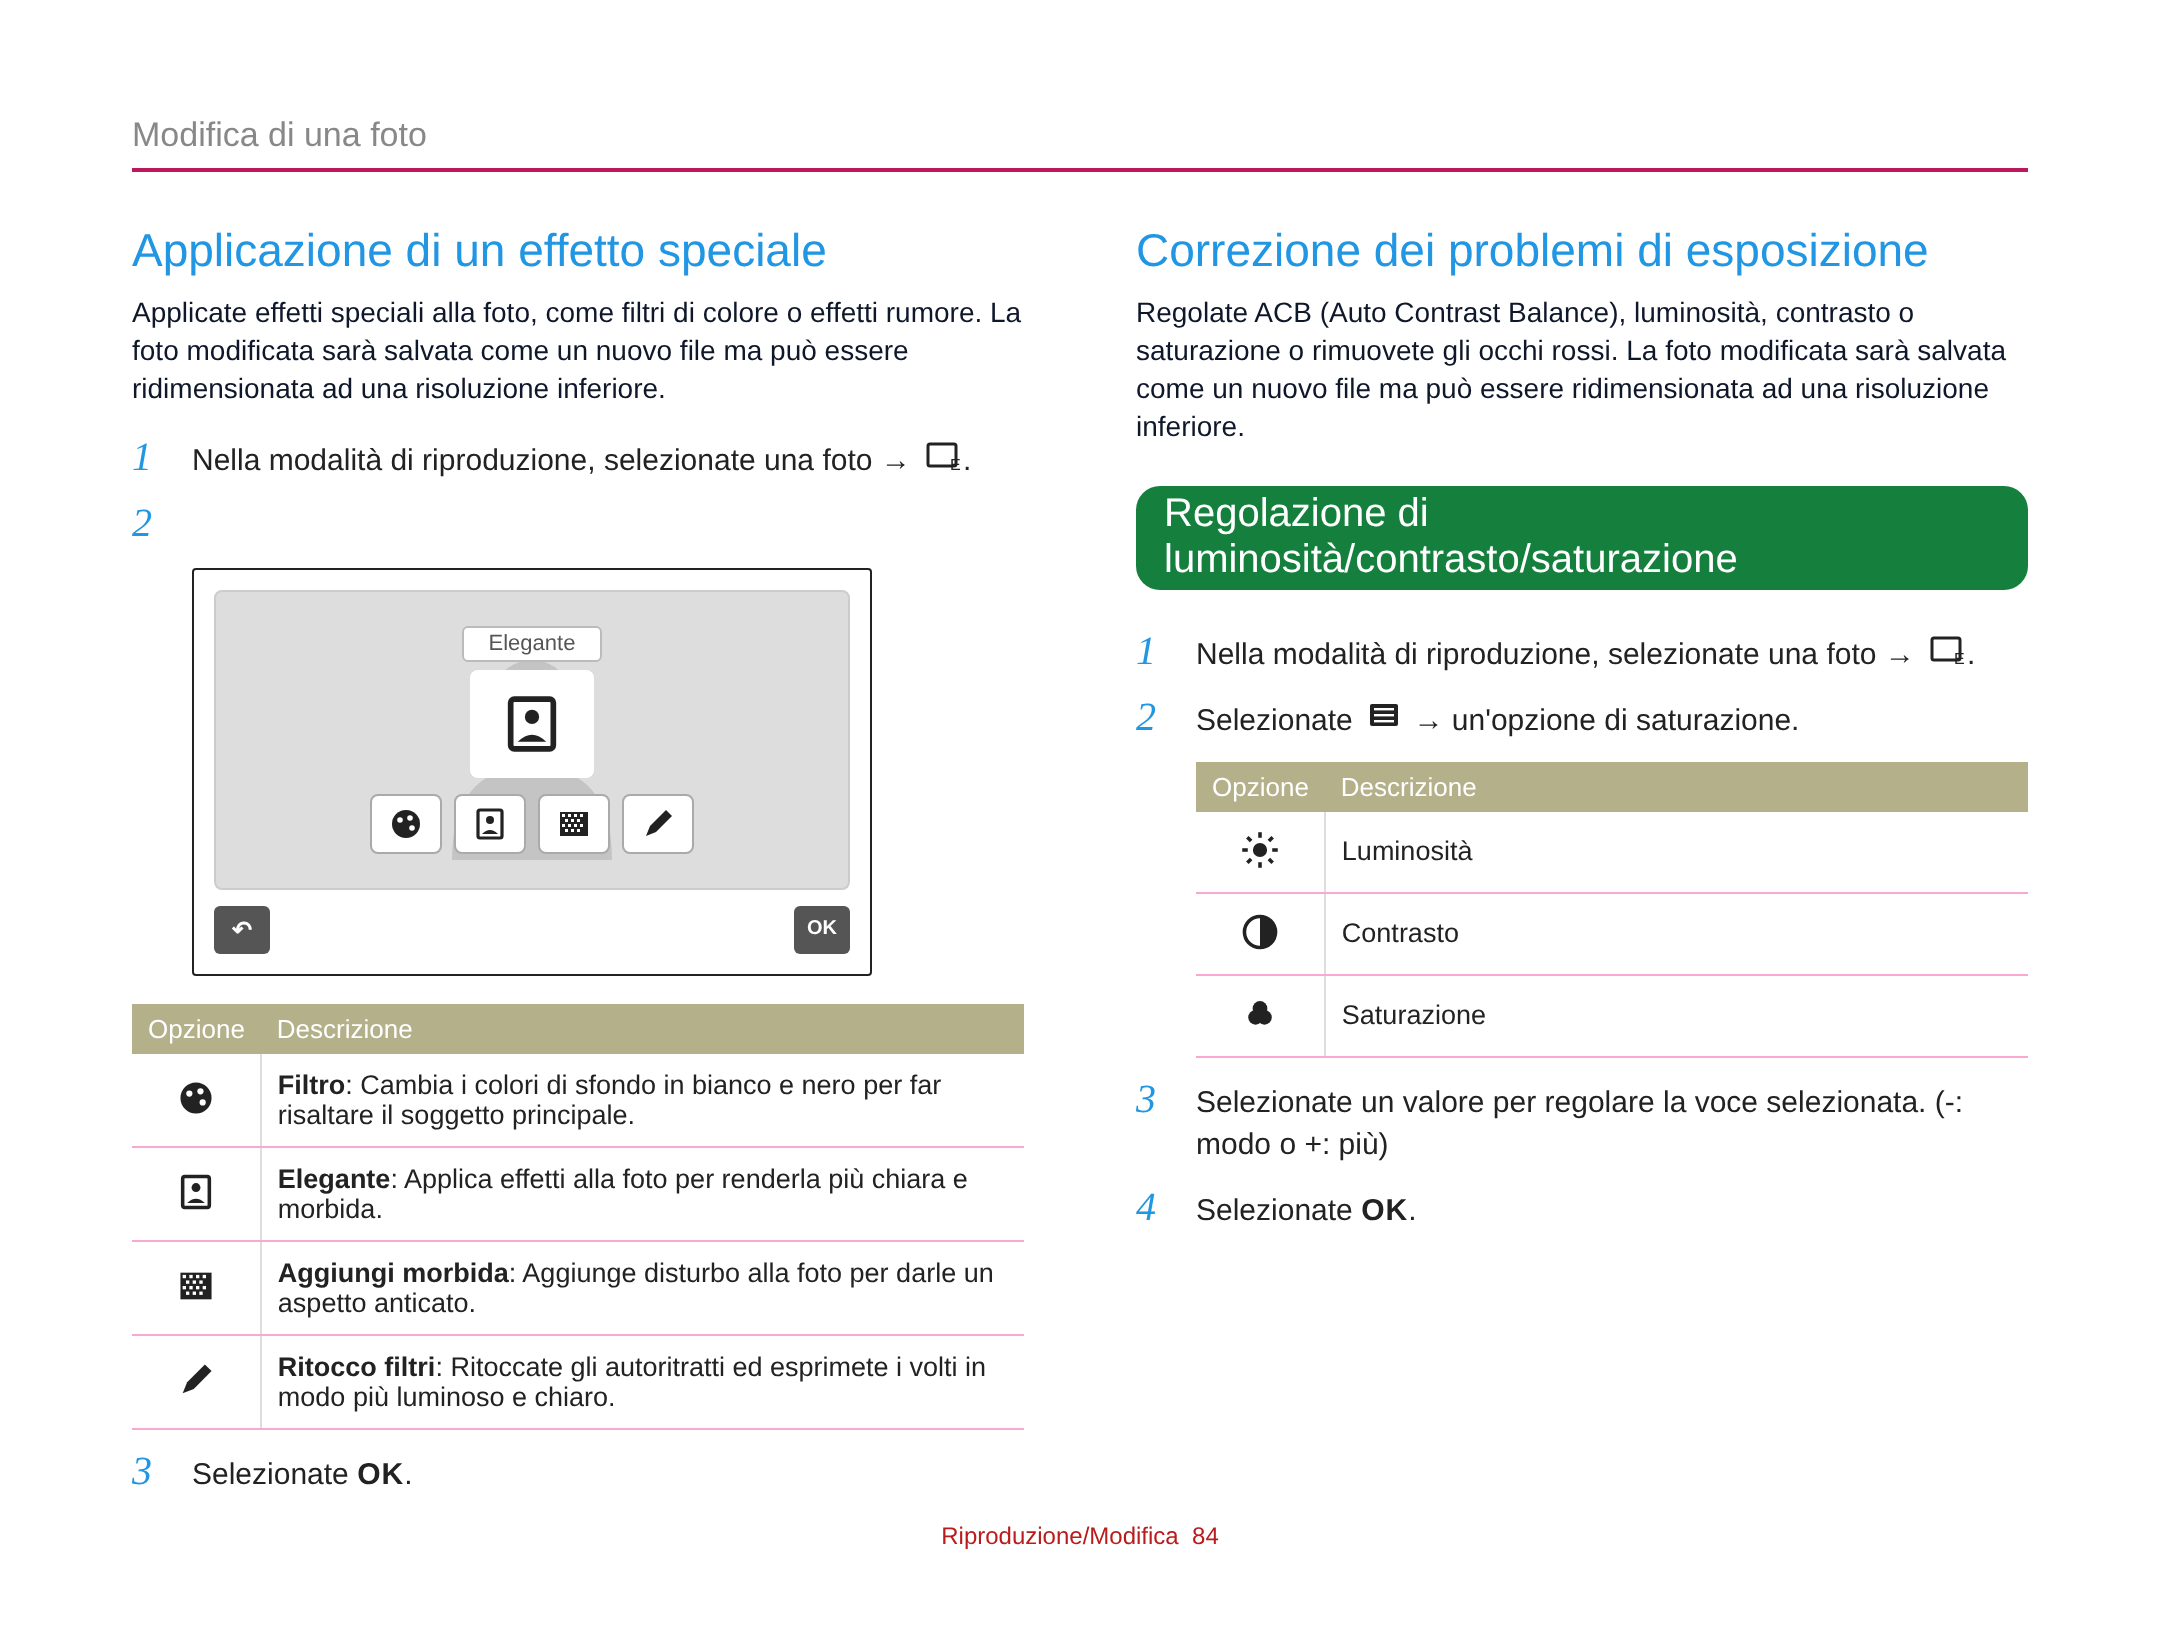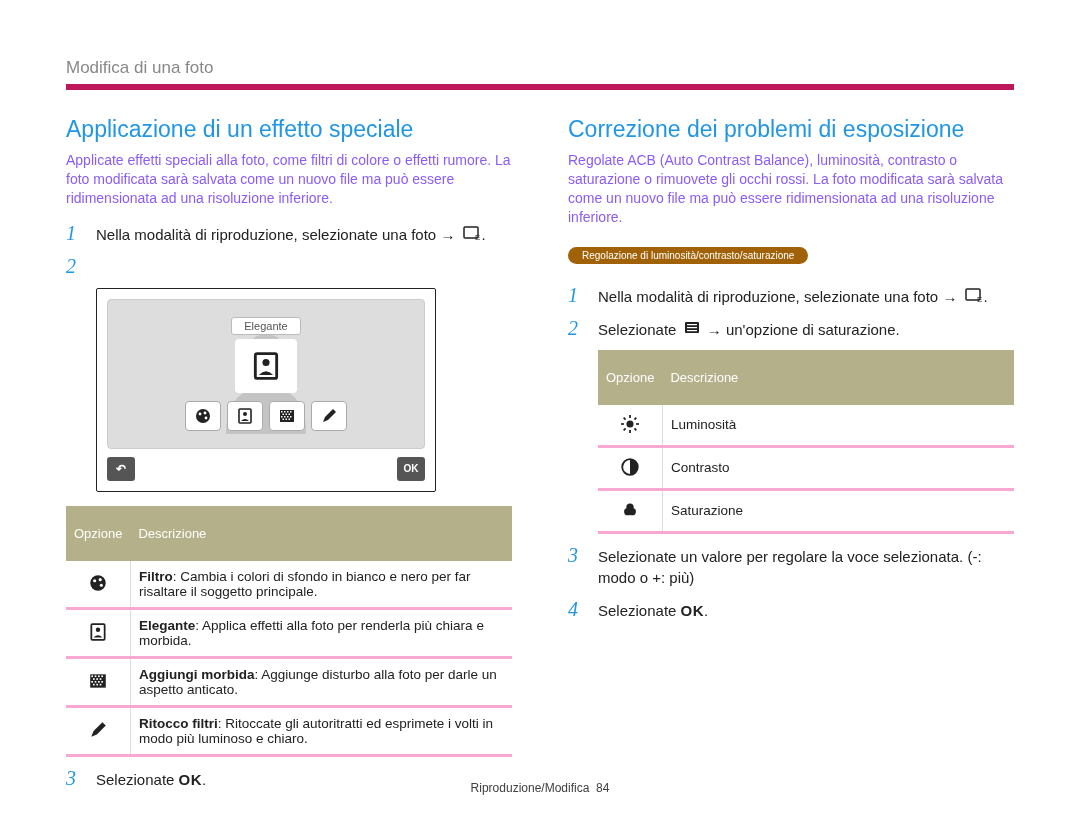--- a/index.html
+++ b/index.html
@@ -9,36 +9,36 @@
     background: #fff;
     width: 1080px;
     height: 815px;
     position: relative;
     padding: 58px 66px 0 66px;
   }
   .header {
     font-size: 17px;
     color: #888;
     font-weight: 300;
-    border-bottom: 6px solid #be185d;
+    border-bottom: 2px solid #be185d;
     padding-bottom: 6px;
     margin-bottom: 26px;
   }
   .columns { display: flex; gap: 56px; }
   .col { flex: 1; min-width: 0; }
   h2 {
     color: #2196e3;
     font-weight: 400;
     font-size: 23px;
     margin-bottom: 8px;
   }
   .intro {
     font-size: 14px;
     line-height: 1.35;
-    color: #8b5cf6;
+    color: #0f172a;
     margin-bottom: 14px;
   }
   .step {
     display: flex;
     gap: 14px;
     font-size: 15px;
     margin: 10px 0;
     align-items: baseline;
   }
   .step-num {
@@ -53,39 +53,39 @@
     display: inline-flex;
     align-items: center;
     justify-content: center;
     width: 18px;
     height: 16px;
     vertical-align: -2px;
     margin: 0 2px;
   }
   .pill {
     display: inline-block;
-    background: #a16207;
+    background: #15803d;
     color: #fff;
-    font-size: 10px;
+    font-size: 20px;
     border-radius: 12px;
     padding: 3px 14px;
     margin: 6px 0 10px 0;
   }
   
   .tbl { width: 100%; border-collapse: collapse; font-size: 13.5px; margin-top: 8px; }
   .tbl th {
     background: #b3b08a;
     color: #fff;
     font-weight: 400;
     text-align: left;
-    padding: 20px 8px;
+    padding: 5px 8px;
     font-size: 13px;
   }
   .tbl td {
-    border-bottom: 3px solid #f9a8d4;
+    border-bottom: 1px solid #f9a8d4;
     padding: 8px 8px;
     vertical-align: middle;
   }
   .tbl td.icon-cell {
     width: 40px;
     text-align: center;
     border-right: 1px solid #ddd;
   }
   .tbl td.desc-cell b { font-weight: 700; }
   .cell-icon {
@@ -151,25 +151,25 @@
     width: 28px; height: 24px;
     background: #555;
     border-radius: 3px;
     color: #fff;
     display: flex; align-items: center; justify-content: center;
     font-size: 12px;
     font-weight: 700;
   }
   .footer {
     position: absolute;
-    bottom: 20px;
+    bottom: 40px;
     left: 0; right: 0;
     text-align: center;
     font-size: 12px;
-    color: #404040;
+    color: #b91c1c;
   }
 </style>
 </head>
 <body>
 
 <svg width="0" height="0" style="position:absolute">
   <defs>
     <g id="i-edit">
         <rect x="2" y="3" width="14" height="11" rx="1" fill="none" stroke="currentColor" stroke-width="1.5"></rect>
         <text x="13" y="16" font-size="8" fill="currentColor">E</text>

